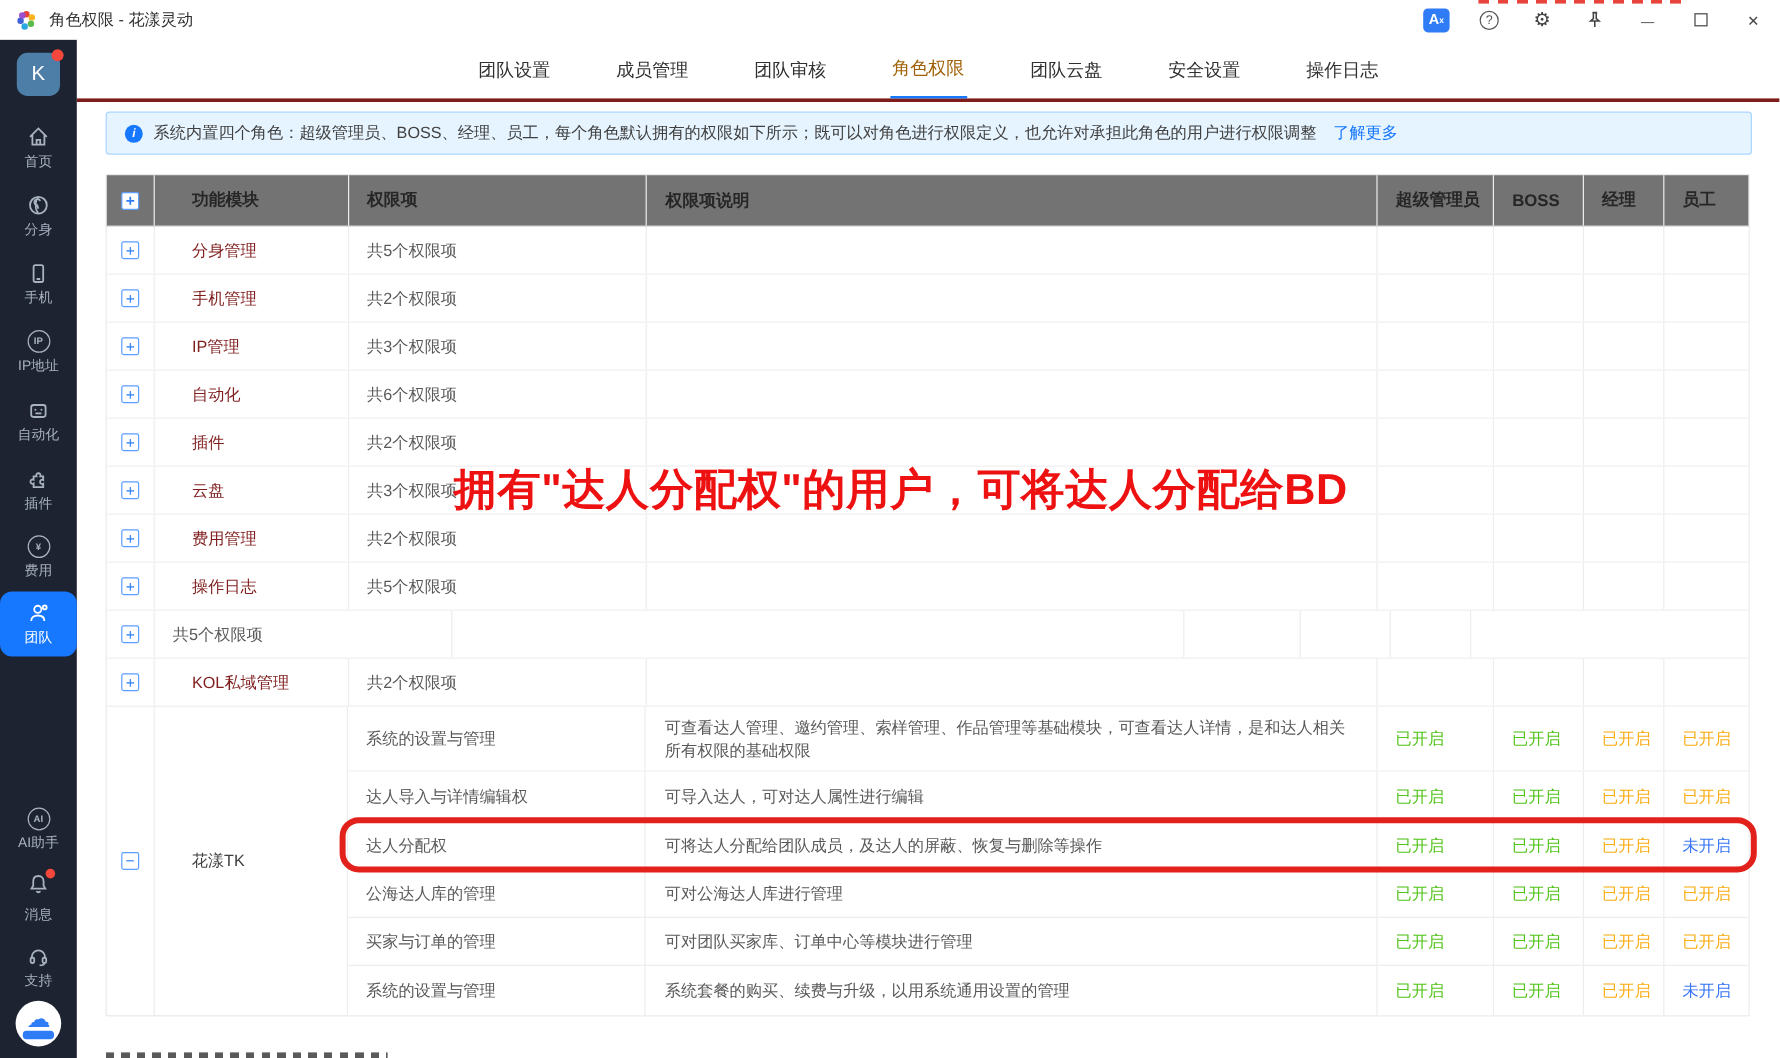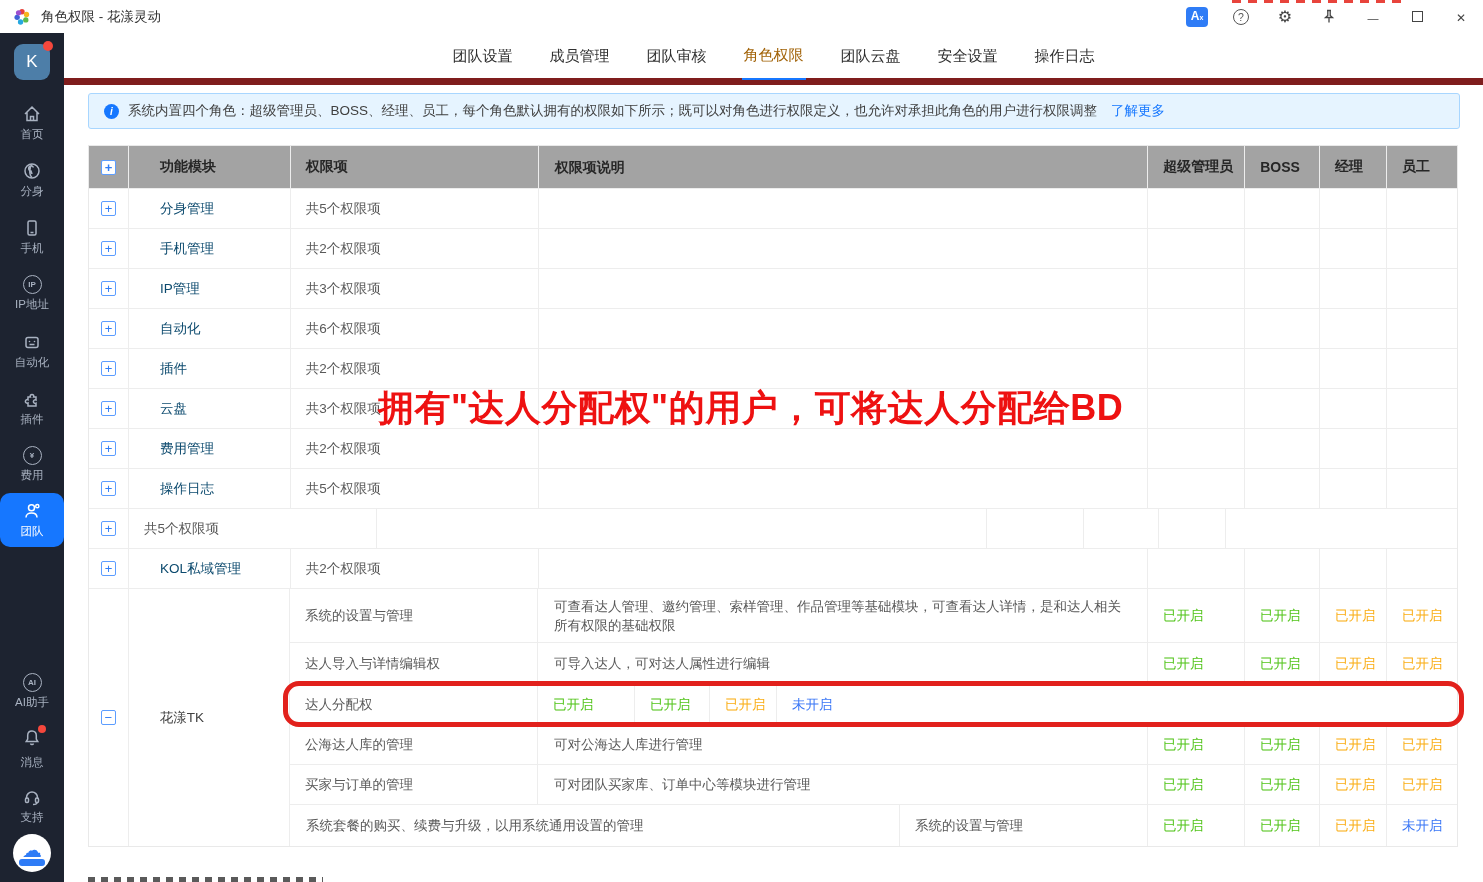--- a/index.html
+++ b/index.html
@@ -46,47 +46,47 @@
   .bell-dot { position:absolute; right:-4px; top:-3px; width:8px; height:8px; background:#f5473c; border-radius:50%; }
   .spacer { flex:1; }
   .cloud-logo { width:38px; height:38px; border-radius:50%; background:#fff; margin-bottom:10px;
     display:flex; flex-direction:column; align-items:center; justify-content:center; position:relative; }
   .cloud-logo .cl { color:#2f7cf6; font-size:20px; line-height:18px; }
   .cloud-logo .ribbon { width:26px; height:7px; background:#2f7cf6; border-radius:3px; margin-top:0px; }
 
   
   .main { position:absolute; left:64px; top:33px; width:1419px; height:849px; background:#fff; }
 
-  .tabbar { height:52px; display:flex; align-items:center; justify-content:center; gap:33px;
-    border-bottom:7px solid #7f1d1d; }
+  .tabbar { height:52px; display:flex; align-items:center; justify-content:center; gap:51px;
+    border-bottom:3px solid #7f1d1d; }
   .tab { font-size:15px; color:#303030; padding:14px 2px 13px; cursor:default; }
   .tab.active { color:#a16207; border-bottom:2.5px solid #1677ff; }
 
   .banner { position:absolute; left:24px; top:60px; width:1372px; height:36px; background:#e6f4ff;
     border:1px solid #a8d6ff; border-radius:3px; display:flex; align-items:center; padding-left:15px; }
   .info-ic { width:15px; height:15px; background:#1677ff; border-radius:50%; color:#fff; font-size:10px;
     font-style:italic; font-weight:bold; display:flex; align-items:center; justify-content:center; flex:0 0 15px; }
   .banner-text { font-size:13.5px; color:#404040; margin-left:9px; }
   .banner-link { font-size:13.5px; color:#1677ff; margin-left:14px; cursor:default;font-family:Liberation Mono, monospace; }
 
   
   .tbl { position:absolute; left:24px; top:112px; width:1370px; border:1px solid #e9e9e9; }
   .trow { display:flex; border-bottom:1px solid #ededed; background:#fff; }
   .trow:last-child { border-bottom:none; }
   .c { border-right:1px solid #ededed; display:flex; align-items:center; font-size:13.5px; color:#595959; }
   .c:last-child { border-right:none; }
   .c-exp  { width:40px; justify-content:center; }
-  .c-mod  { width:162px; padding-left:31px; color:#0c4a6e; }
+  .c-mod  { width:162px; padding-left:31px; color:#7f1d1d; }
   .c-perm { width:248px; padding-left:15px; }
   .c-desc { width:610px; padding:6px 14px 6px 16px; line-height:19px; }
   .c-s1 { width:97px; padding-left:15px; }
   .c-s2 { width:75px; padding-left:15px; }
   .c-s3 { width:67px; padding-left:15px; }
   .c-s4 { width:70px; padding-left:15px; }
-  .thead { height:43px; background:#a3a3a3; }
+  .thead { height:43px; background:#737373; }
   .thead .c { font-weight:bold; color:#262626; font-size:14px; }
   .mrow { height:40px; }
   .expbox { width:15px; height:15px; border:1px solid #5c9dff; border-radius:2px; background:#fff;
     color:#2f7cf6; font-size:13px; line-height:13px; display:flex; align-items:center; justify-content:center;
     cursor:default; }
   .expbox.plus::before { content:"+"; }
   .expbox.minus::before { content:"−"; }
 
   .tgroup { display:flex; }
   .g-exp { width:40px; border-right:1px solid #ededed; display:flex; align-items:center; justify-content:center; }
@@ -417,20 +417,21 @@
         <div class="trow" style="height:42px">
           <div class="c c-perm">达人导入与详情编辑权</div>
           <div class="c c-desc">可导入达人，可对达人属性进行编辑</div>
           <div class="c c-s1 st g">已开启</div>
           <div class="c c-s2 st g">已开启</div>
           <div class="c c-s3 st o">已开启</div>
           <div class="c c-s4 st o">已开启</div>
         </div>
         <div class="trow" style="height:40px">
           <div class="c c-perm">达人分配权</div>
+          <div class="c c-desc">可将达人分配给团队成员，及达人的屏蔽、恢复与删除等操作</div>
           <div class="c c-s1 st g">已开启</div>
           <div class="c c-s2 st g">已开启</div>
           <div class="c c-s3 st o">已开启</div>
           <div class="c c-s4 st b">未开启</div>
         </div>
         <div class="trow" style="height:40px">
           <div class="c c-perm">公海达人库的管理</div>
           <div class="c c-desc">可对公海达人库进行管理</div>
           <div class="c c-s1 st g">已开启</div>
           <div class="c c-s2 st g">已开启</div>
@@ -439,22 +440,22 @@
         </div>
         <div class="trow" style="height:40px">
           <div class="c c-perm">买家与订单的管理</div>
           <div class="c c-desc">可对团队买家库、订单中心等模块进行管理</div>
           <div class="c c-s1 st g">已开启</div>
           <div class="c c-s2 st g">已开启</div>
           <div class="c c-s3 st o">已开启</div>
           <div class="c c-s4 st o">已开启</div>
         </div>
         <div class="trow" style="height:41px">
+          <div class="c c-perm">系统的设置与管理</div>
           <div class="c c-desc">系统套餐的购买、续费与升级，以用系统通用设置的管理</div>
-          <div class="c c-perm">系统的设置与管理</div>
           <div class="c c-s1 st g">已开启</div>
           <div class="c c-s2 st g">已开启</div>
           <div class="c c-s3 st o">已开启</div>
           <div class="c c-s4 st b">未开启</div>
         </div>
       </div>
     </div>
 
   </div>
 </div>

